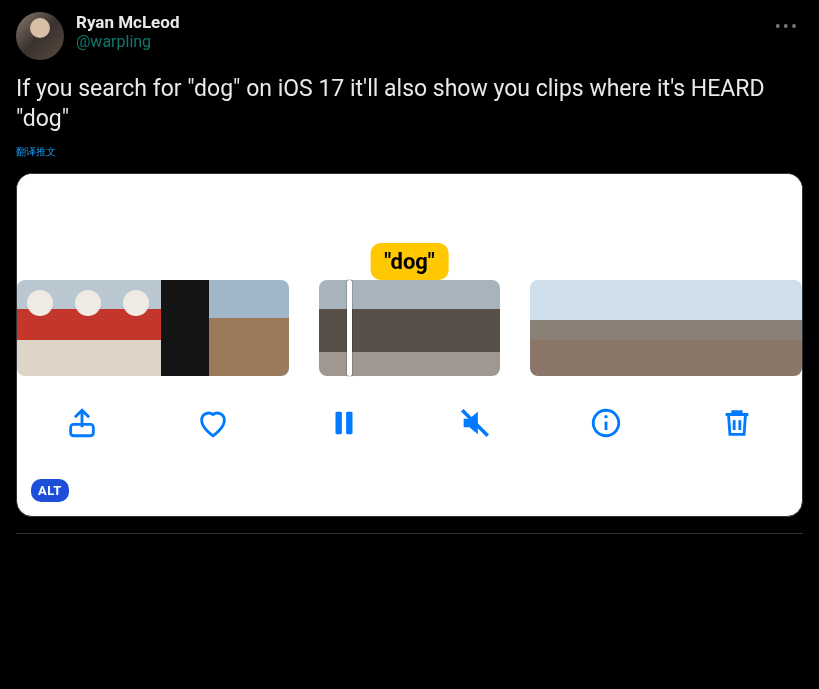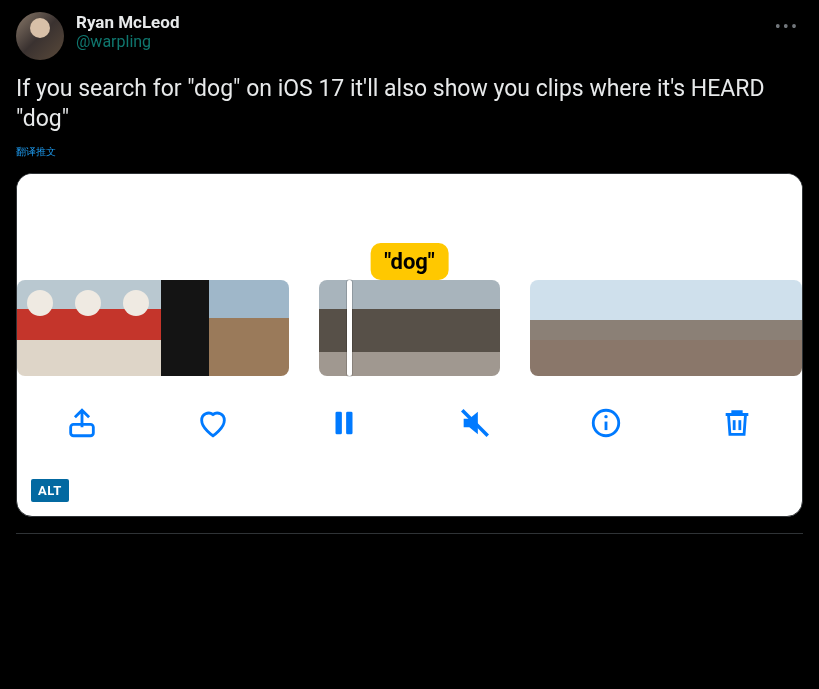--- a/index.html
+++ b/index.html
@@ -156,26 +156,26 @@
     width: 40px; height: 40px;
     display:flex; align-items:center; justify-content:center;
     color: #007aff;
     cursor: pointer;
   }
   .tb-btn svg { width: 34px; height: 34px; }
   .alt-badge {
     position: absolute;
     left: 14px;
     bottom: 14px;
-    background: #0369a1;
+    background: #1d4ed8;
     color: #fff;
     font-size: 13px;
     font-weight: 700;
     padding: 4px 7px;
-    border-radius: 2px;
+    border-radius: 10px;
     letter-spacing: .5px;
   }
   .meta-line {
     color: #71767b;
     font-size: 15px;
     margin-top: 16px;
   }
   .meta-line .bold { color: #e7e9ea; font-weight: 700; }
   .divider {
     border: none;

